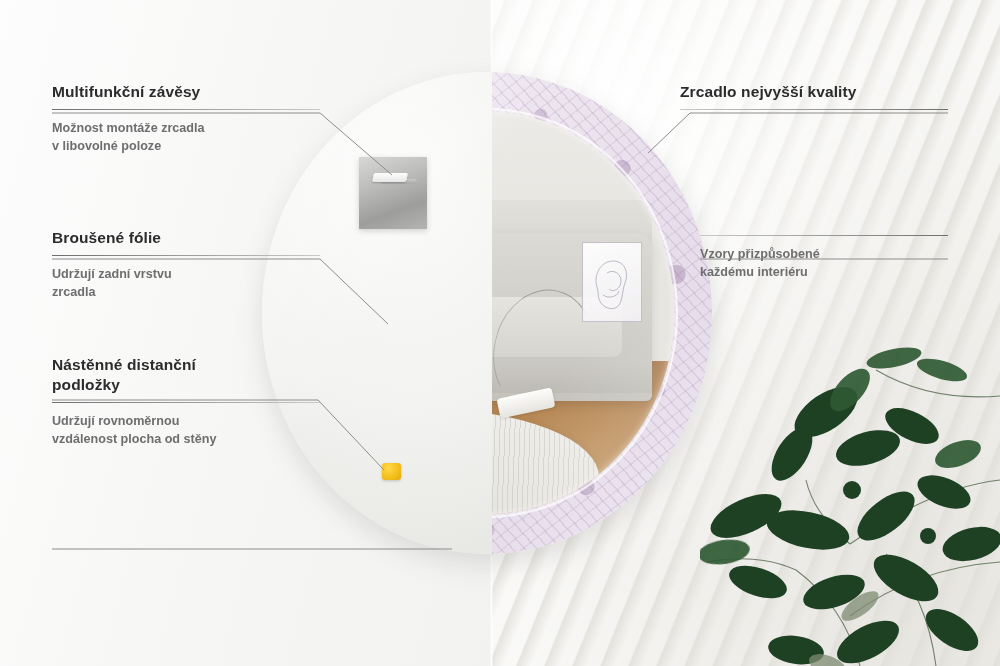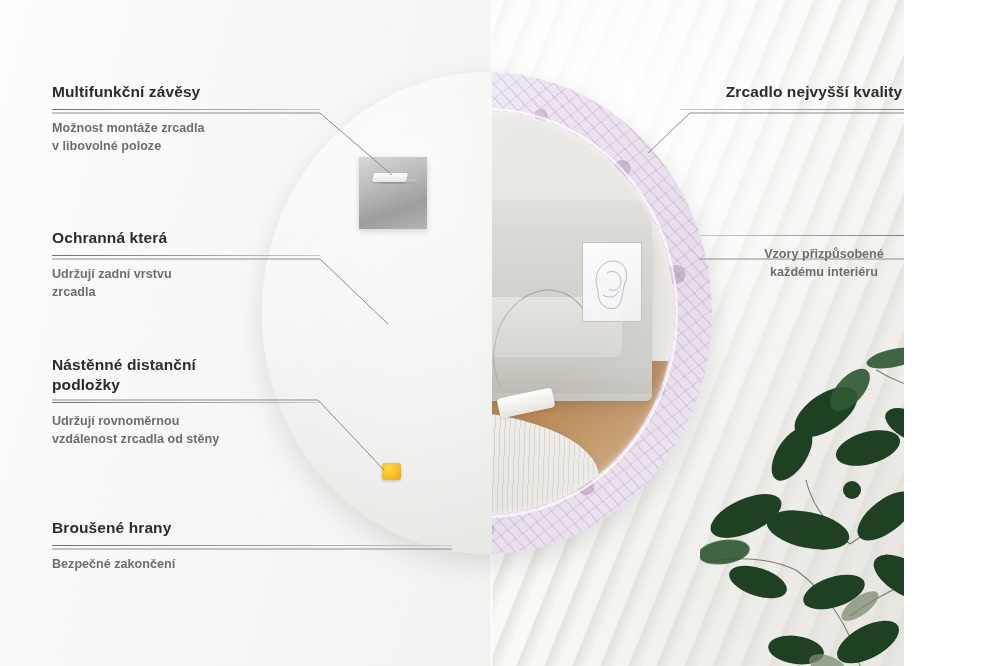--- a/index.html
+++ b/index.html
@@ -1,21 +1,21 @@
 <!DOCTYPE html>
 <html><head>
 <meta charset="utf-8">
 <style>
   html,body{margin:0;padding:0;}
   body{
     width:1000px;height:666px;overflow:hidden;
     font-family:"Liberation Sans", sans-serif;
     background:#ffffff;
   }
-  #stage{position:relative;width:904px;height:666px;overflow:hidden;background:#e5e5e5;}
+  #stage{position:relative;width:1000px;height:666px;overflow:hidden;background:#e5e5e5;}
 
   
   .bg-left{
     position:absolute;left:0;top:0;width:492px;height:666px;
     background:linear-gradient(105deg,#fdfdfd 0%,#f7f7f6 45%,#f2f2f1 100%);
   }
   .bg-right{
     position:absolute;left:492px;top:0;width:508px;height:666px;
     background:linear-gradient(115deg,#f6f5f3 0%,#efeeea 40%,#e9e8e3 100%);
   }
@@ -171,21 +171,21 @@
     white-space:pre-line;
   }
   .callout .rule{
     height:1px;background:linear-gradient(to right,#6f6f6f,#c9c9c9);
     margin:7px 0 9px 0;
   }
   .callout.right .rule{background:linear-gradient(to left,#6f6f6f,#c9c9c9);}
   .callout .desc{
     font-size:12.6px;color:#6e6e6e;line-height:1.44;white-space:pre-line;font-weight:700;
   }
-  .callout.right{text-align:center;}
+  .callout.right{text-align:left;}
 
   
   #leaders{position:absolute;left:0;top:0;width:1000px;height:666px;pointer-events:none;}
 </style>
 </head>
 <body>
 
 <div id="stage">
 
   <div class="bg-left"></div>
@@ -295,39 +295,34 @@
   </svg>
 
   <div class="callout left" style="left:52px;top:82px;width:268px;">
     <div class="title">Multifunkční závěsy</div>
     <div class="rule"></div>
     <div class="desc">Možnost montáže zrcadla
 v libovolné poloze</div>
   </div>
 
   <div class="callout left" style="left:52px;top:228px;width:268px;">
-    <div class="title">Ochranná která</div>
+    <div class="title">Broušené fólie</div>
     <div class="rule"></div>
     <div class="desc">Udržují zadní vrstvu
 zrcadla</div>
   </div>
 
   <div class="callout left" style="left:52px;top:355px;width:268px;">
     <div class="title">Nástěnné distanční
 podložky</div>
     <div class="rule"></div>
     <div class="desc">Udržují rovnoměrnou
-vzdálenost zrcadla od stěny</div>
-  </div>
-
-  <div class="callout left" style="left:52px;top:518px;width:400px;">
-    <div class="title">Broušené hrany</div>
-    <div class="rule"></div>
-    <div class="desc">Bezpečné zakončení</div>
-  </div>
+vzdálenost plocha od stěny</div>
+  </div>
+
 
   <div class="callout right" style="left:680px;top:82px;width:268px;">
     <div class="title">Zrcadlo nejvyšší kvality</div>
     <div class="rule"></div>
   </div>
 
   <div class="callout right" style="left:700px;top:228px;width:248px;">
     <div class="rule"></div>
     <div class="desc">Vzory přizpůsobené
 každému interiéru</div>

